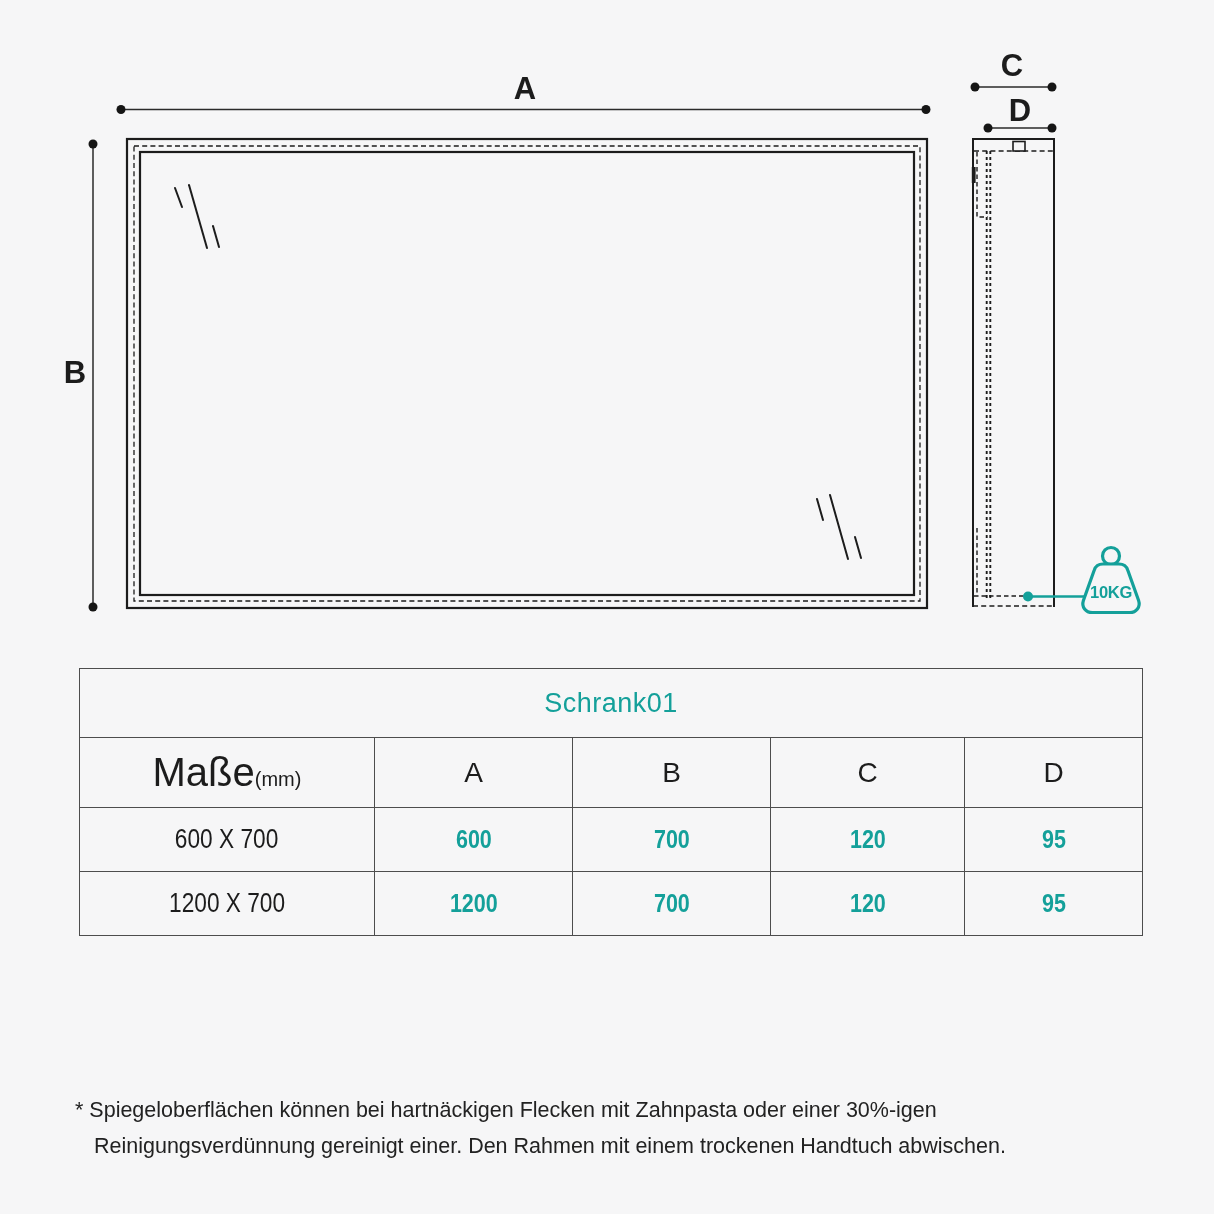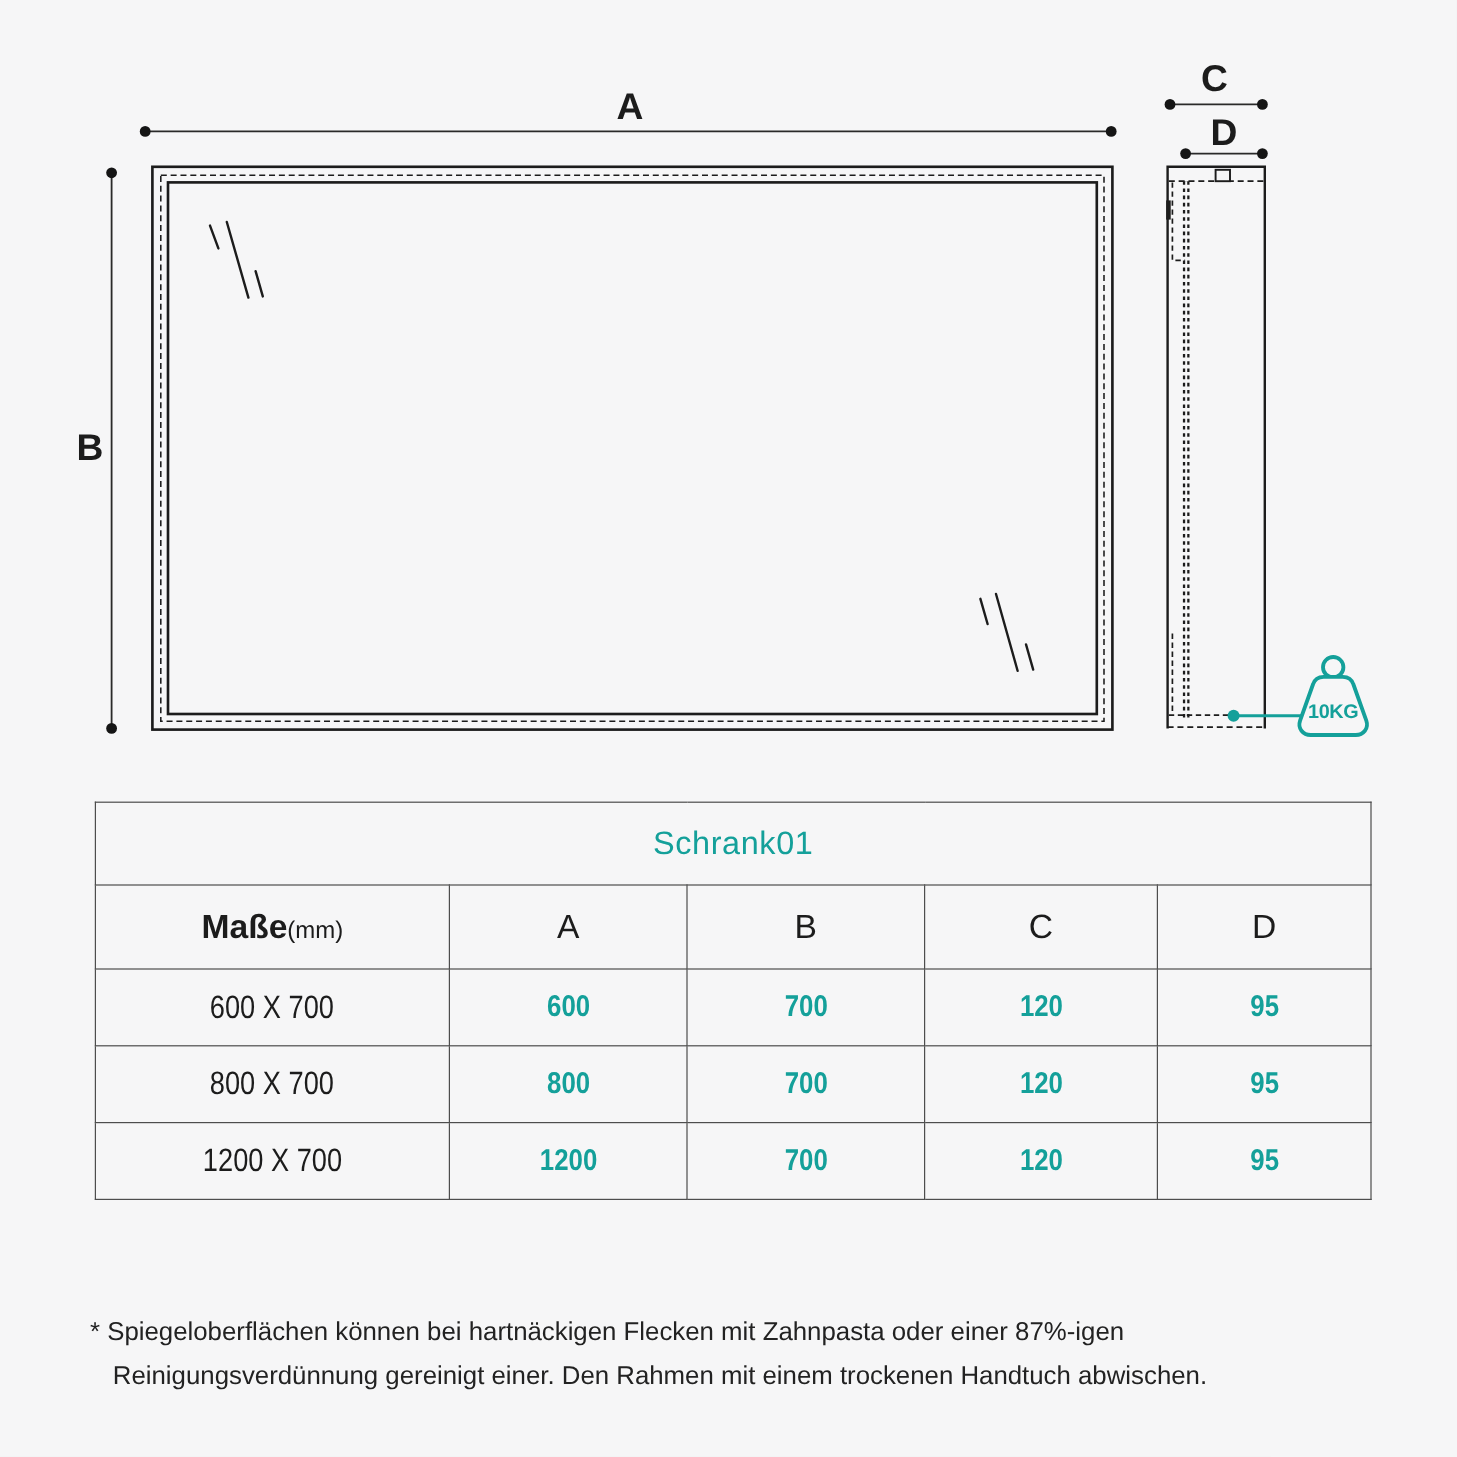--- a/index.html
+++ b/index.html
@@ -47,21 +47,21 @@
     color: #1c1c1c;
   }
   tr.title-row { height: 69px; }
   tr.header-row { height: 70px; }
   tr.data-row { height: 64px; }
   .table-title {
     font-size: 27px;
     font-weight: normal;
     letter-spacing: 0.5px;
   }
-  .masse-main { font-size: 28px; font-weight: bold; }
+  .masse-main { font-size: 40px; font-weight: normal; }
   .masse-unit { font-size: 20px; font-weight: normal; }
   .col-letter { font-size: 28px; font-weight: normal; }
   .size-text {
     display: inline-block;
     font-size: 27px;
     font-weight: normal;
     transform: scaleX(0.84);
     transform-origin: center;
     white-space: nowrap;
     color: #1c1c1c;
@@ -184,34 +184,27 @@
         <td class="col-letter">D</td>
       </tr>
       <tr class="data-row">
         <td><span class="size-text">600 X 700</span></td>
         <td><span class="val-text" style="color:#14A09A">600</span></td>
         <td><span class="val-text" style="color:#14A09A">700</span></td>
         <td><span class="val-text" style="color:#14A09A">120</span></td>
         <td><span class="val-text" style="color:#14A09A">95</span></td>
       </tr>
       <tr class="data-row">
-        <td><span class="size-text">800 X 700</span></td>
-        <td><span class="val-text" style="color:#14A09A">800</span></td>
-        <td><span class="val-text" style="color:#14A09A">700</span></td>
-        <td><span class="val-text" style="color:#14A09A">120</span></td>
-        <td><span class="val-text" style="color:#14A09A">95</span></td>
-      </tr>
-      <tr class="data-row">
         <td><span class="size-text">1200 X 700</span></td>
         <td><span class="val-text" style="color:#14A09A">1200</span></td>
         <td><span class="val-text" style="color:#14A09A">700</span></td>
         <td><span class="val-text" style="color:#14A09A">120</span></td>
         <td><span class="val-text" style="color:#14A09A">95</span></td>
       </tr>
     </tbody>
   </table>
 
   <div class="footnote">
-    <div>* Spiegeloberflächen können bei hartnäckigen Flecken mit Zahnpasta oder einer 87%-igen</div>
+    <div>* Spiegeloberflächen können bei hartnäckigen Flecken mit Zahnpasta oder einer 30%-igen</div>
     <div class="second-line">Reinigungsverdünnung gereinigt einer. Den Rahmen mit einem trockenen Handtuch abwischen.</div>
   </div>
 
 </div>
 
 </body></html>

